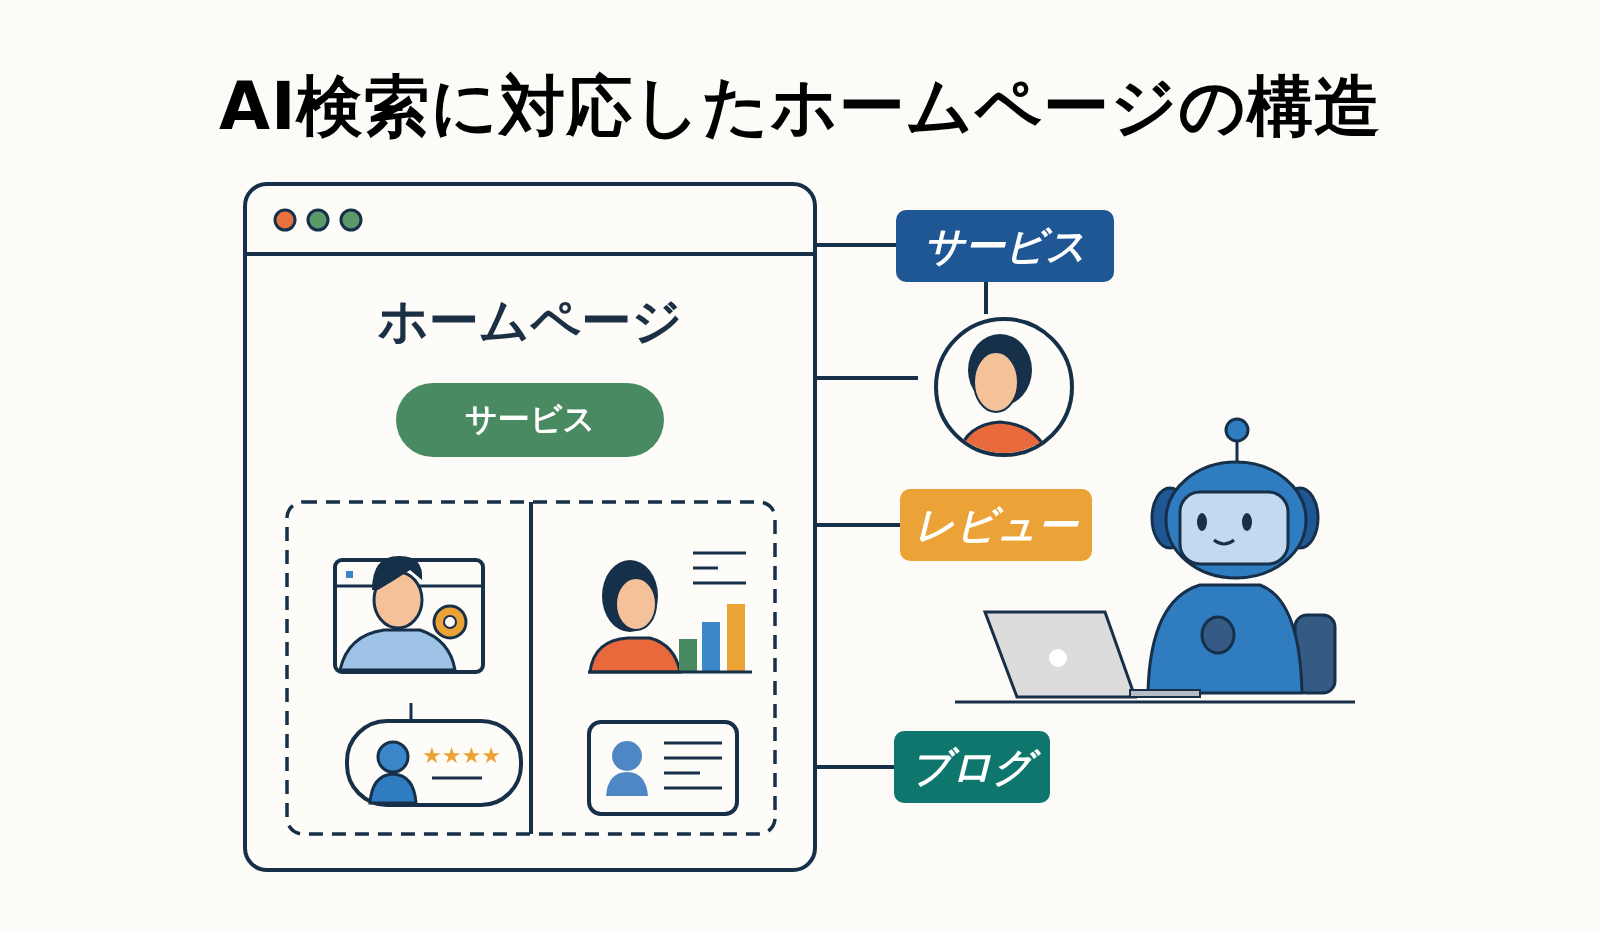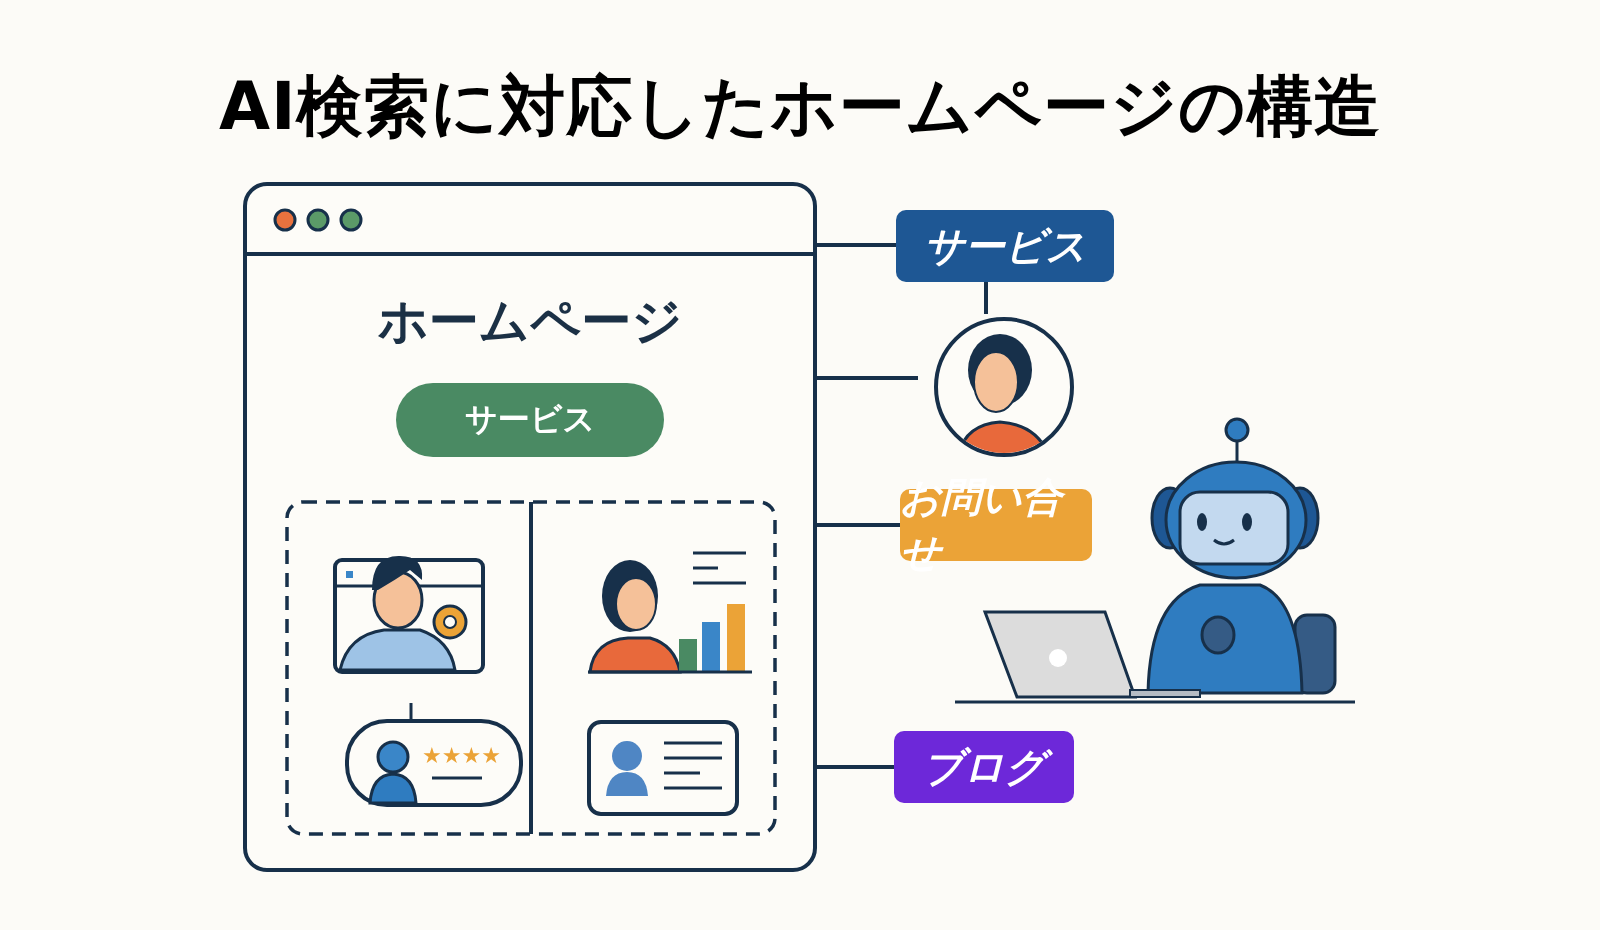--- a/index.html
+++ b/index.html
@@ -117,14 +117,14 @@
     <circle cx="1058" cy="658" r="9" fill="#fff"></circle>
     <rect x="1130" y="690" width="70" height="7" fill="#b5bcc4" stroke="#17304a" stroke-width="2"></rect>
     <line x1="955" y1="702" x2="1355" y2="702" stroke="#17304a" stroke-width="3"></line>
   </g>
 </svg>
 
 <div class="hp-title">ホームページ</div>
 <div class="cta">サービス</div>
 
 <div class="lbl" style="left:896px;top:210px;width:218px;height:72px;background:#1e5794;">サービス</div>
-<div class="lbl" style="left:900px;top:489px;width:192px;height:72px;background:#eba337;">お問い合せ</div>
-<div class="lbl" style="left:894px;top:731px;width:180px;height:72px;background:#6d28d9;">ブログ</div>
+<div class="lbl" style="left:900px;top:489px;width:192px;height:72px;background:#eba337;">レビュー</div>
+<div class="lbl" style="left:894px;top:731px;width:156px;height:72px;background:#0f766e;">ブログ</div>
 
 </body></html>

